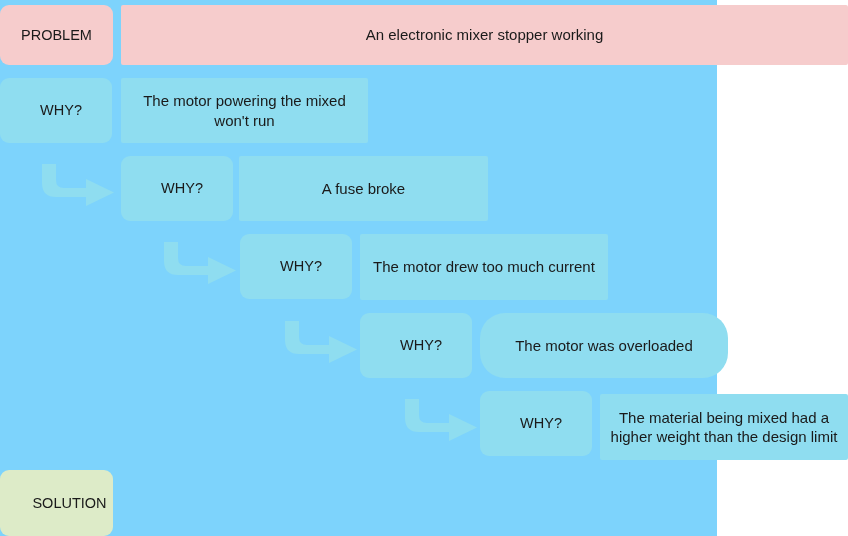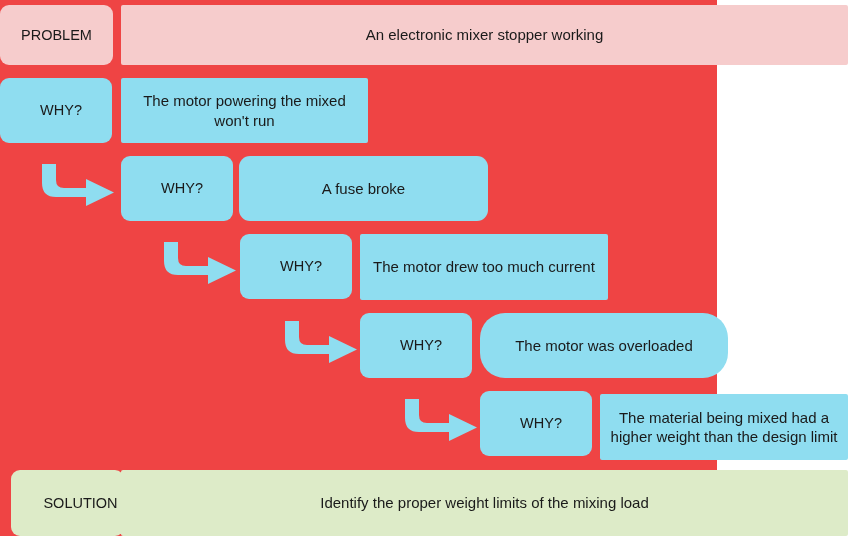--- a/index.html
+++ b/index.html
@@ -11,21 +11,21 @@
   body {
     font-family: "Liberation Sans", sans-serif;
     width: 848px;
     height: 536px;
     overflow: hidden;
   }
   #canvas {
     position: relative;
     width: 717px;
     height: 536px;
-    background: #ef4444;
+    background: #7dd3fc;
   }
   .box {
     position: absolute;
     box-sizing: border-box;
     display: flex;
     align-items: center;
     justify-content: center;
     text-align: center;
     color: #1a1a1a;
     line-height: 1.28;
@@ -46,29 +46,29 @@
   .blue  { background: #8fddf0; }
   .green { background: #ddebc8; }
 
   .problem-label   { left: 0px;   top: 5px;   width: 113px; height: 60px; }
   .problem-text    { left: 121px; top: 5px;   width: 727px; height: 60px; }
 
   .why-label       { height: 65px; width: 112px; padding-left: 20px; }
   .why1-label      { left: 0px;   top: 78px;  }
   .why1-text       { left: 121px; top: 78px;  width: 247px; height: 65px; }
   .why2-label      { left: 121px; top: 156px; }
-  .why2-text       { left: 239px; top: 156px; width: 249px; height: 65px; border-radius: 11px; }
+  .why2-text       { left: 239px; top: 156px; width: 249px; height: 65px; }
   .why3-label      { left: 240px; top: 234px; }
   .why3-text       { left: 360px; top: 234px; width: 248px; height: 66px; }
   .why4-label      { left: 360px; top: 313px; }
   .why4-text       { left: 480px; top: 313px; width: 248px; height: 65px; border-radius: 25px; }
   .why5-label      { left: 480px; top: 391px; }
   .why5-text       { left: 600px; top: 394px; width: 248px; height: 66px; }
 
-  .solution-label  { left: 11px;   top: 470px; width: 113px; height: 66px; padding-left: 36px; }
+  .solution-label  { left: 0px;   top: 470px; width: 113px; height: 66px; padding-left: 36px; }
   .solution-text   { left: 121px; top: 470px; width: 727px; height: 66px; }
 
   .arrow {
     position: absolute;
     width: 100px;
     height: 56px;
   }
   .arrow svg { display: block; width: 100%; height: 100%; }
   .arrow1 { left: 14px;  top: 164px; }
   .arrow2 { left: 136px; top: 242px; }
@@ -117,15 +117,14 @@
   <div class="arrow arrow4">
     <svg viewBox="0 0 100 56" xmlns="http://www.w3.org/2000/svg" aria-hidden="true">
       <path d="M28 0 h14 v16 q0 8 8 8 h22 v-9 l28 13.5 -28 13.5 v-9 h-30 q-14 0 -14 -14 z" fill="#8fddf0"></path>
     </svg>
   </div>
 
   <div class="box label-box blue why-label why5-label">WHY?</div>
   <div class="box text-box blue why5-text">The material being mixed had a higher weight than the design limit</div>
 
   <div class="box label-box green solution-label">SOLUTION</div>
-  <div class="box text-box green solution-text">Identify the proper weight limits of the mixing load</div>
 
 </div>
 
 </body></html>

